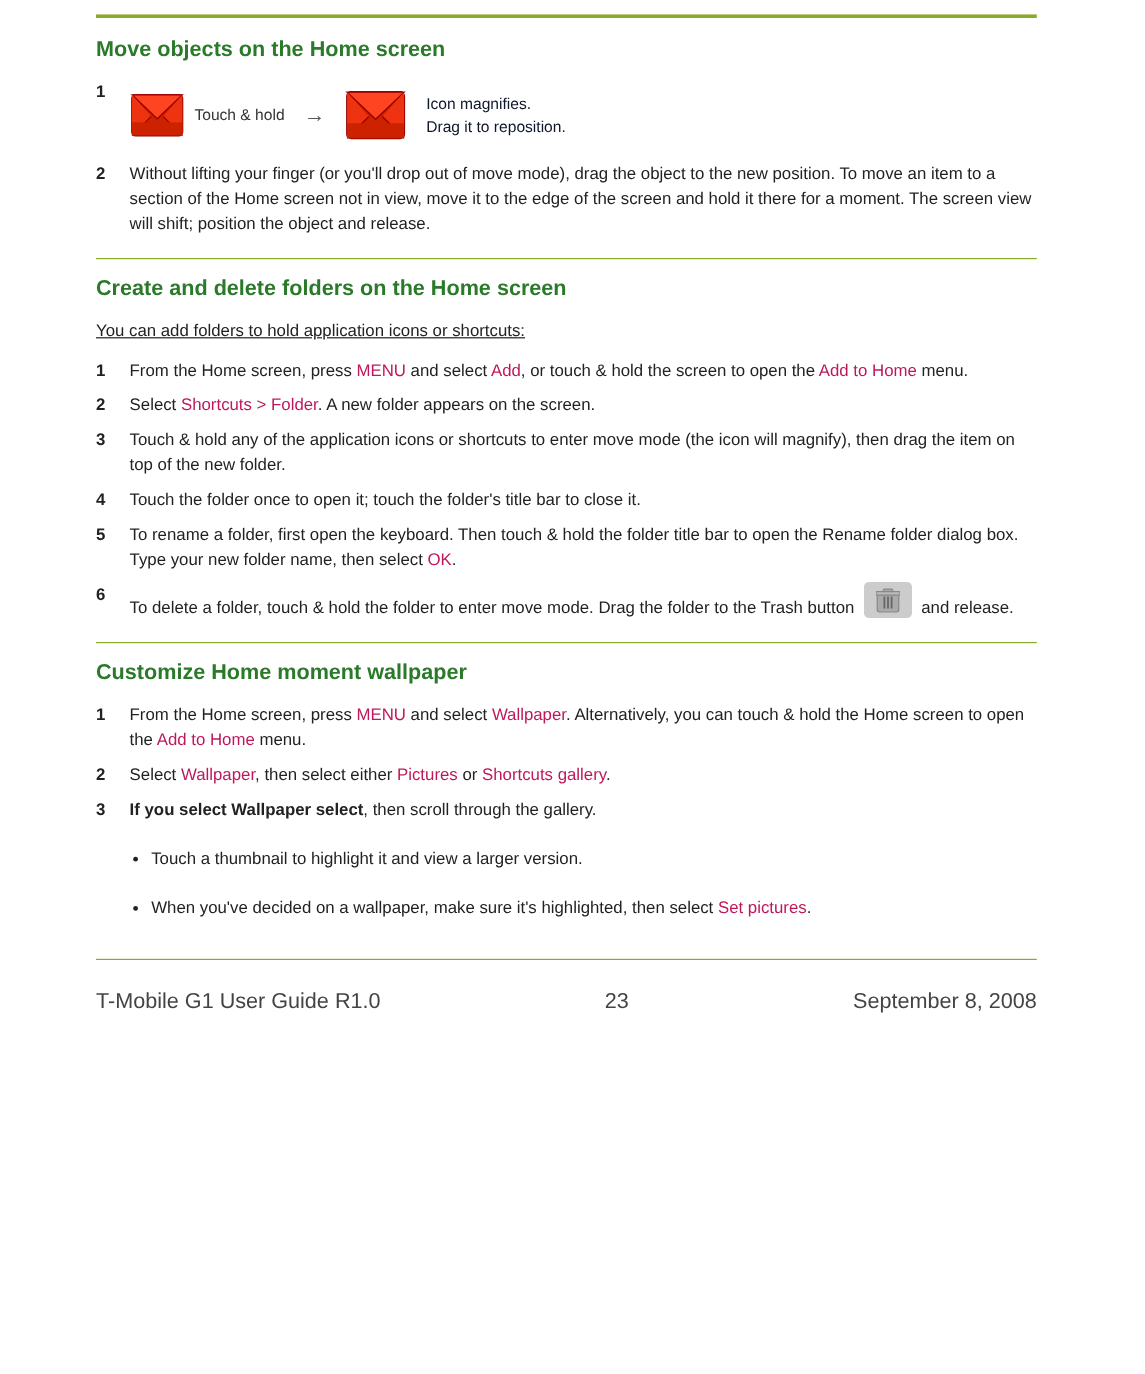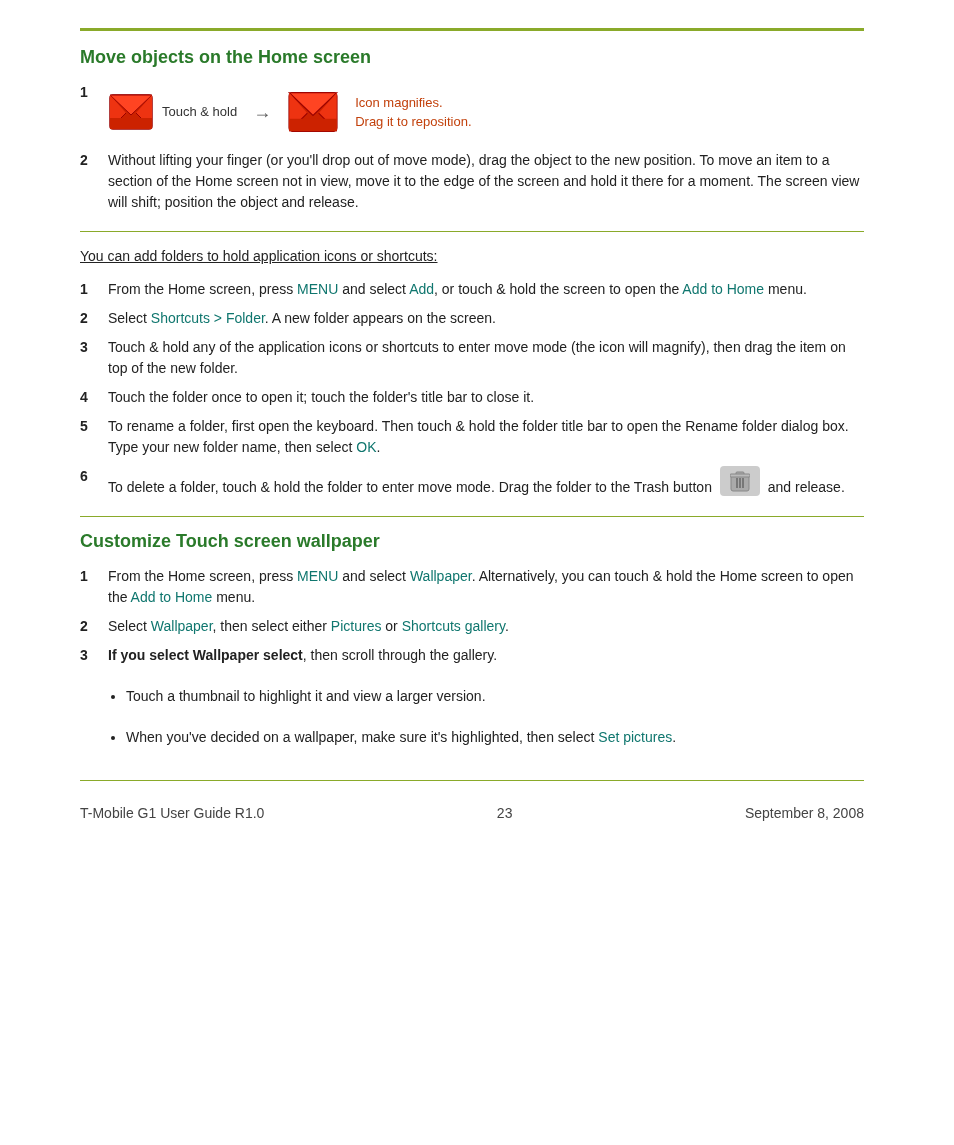--- a/index.html
+++ b/index.html
@@ -7,21 +7,21 @@
       font-family: Arial, Helvetica, sans-serif;
       font-size: 14px;
       color: #222;
       background: #fff;
       width: 954px;
       min-height: 1145px;
     }
     .page {
       width: 944px;
       min-height: 1145px;
-      padding: 16px 80px;
+      padding: 0 80px;
       position: relative;
     }
     .section-rule {
       border: none;
       border-top: 1px solid #8aaa2a;
       margin: 18px 0 14px 0;
     }
     .section-title {
       color: #2a7a2a;
       font-size: 18px;
@@ -46,21 +46,21 @@
     }
     ol.steps > li .num {
       min-width: 28px;
       font-weight: bold;
       color: #222;
       flex-shrink: 0;
     }
     ol.steps > li .content {
       flex: 1;
     }
-    .green { color: #0f766e; }
+    .green { color: #be185d; }
     .icon-row {
       display: flex;
       align-items: center;
       margin: 8px 0 8px 0;
       gap: 16px;
     }
     .icon-box {
       display: flex;
       align-items: center;
       gap: 8px;
@@ -95,38 +95,38 @@
     .footer-rule {
       border: none;
       border-top: 1px solid #8aaa2a;
       margin-top: 28px;
       margin-bottom: 8px;
     }
     .footer {
       display: flex;
       justify-content: space-between;
       align-items: flex-end;
-      font-size: 14px;
+      font-size: 18px;
       color: #444;
       padding-bottom: 10px;
       margin-top: 24px;
     }
     .bullet-list {
       list-style: disc;
       margin-left: 18px;
       margin-top: 6px;
     }
     .bullet-list li {
       margin-bottom: 4px;
       line-height: 1.5;
       margin-top: 20px;
     }
     .icon-desc {
       font-size: 13px;
-      color: #c2410c;
+      color: #0f172a;
       line-height: 1.5;
     }
     .top-bar {
       height: 12px;
       background: #fff;
     }
     .top-thick-rule {
       border: none;
       border-top: 3px solid #8aaa2a;
       margin-bottom: 16px;
@@ -178,20 +178,21 @@
       </span>
     </li>
     <li>
       <span class="num">2</span>
       <span class="content">Without lifting your finger (or you'll drop out of move mode), drag the object to the new position. To move an item to a section of the Home screen not in view, move it to the edge of the screen and hold it there for a moment. The screen view will shift; position the object and release.</span>
     </li>
   </ol>
 
   <hr class="section-rule">
 
+  <h2 class="section-title">Create and delete folders on the Home screen</h2>
   <p class="section-intro">You can add folders to hold application icons or shortcuts:</p>
   <ol class="steps">
 
     <li>
       <span class="num">1</span>
       <span class="content">
         From the Home screen, press <span class="green">MENU</span> and select <span class="green">Add</span>, or touch &amp; hold the screen to open the <span class="green">Add to Home</span> menu.
       </span>
     </li>
 
@@ -233,21 +234,21 @@
             <rect x="0" y="4" width="20" height="3" rx="1" fill="#bbb" stroke="#888" stroke-width="1"></rect>
           </svg>
         </span>
         and release.
       </span>
     </li>
   </ol>
 
   <hr class="section-rule">
 
-  <h2 class="section-title">Customize Touch screen wallpaper</h2>
+  <h2 class="section-title">Customize Home moment wallpaper</h2>
   <ol class="steps">
 
     <li>
       <span class="num">1</span>
       <span class="content">
         From the Home screen, press <span class="green">MENU</span> and select <span class="green">Wallpaper</span>. Alternatively, you can touch &amp; hold the Home screen to open the <span class="green">Add to Home</span> menu.
       </span>
     </li>
 
     <li>

